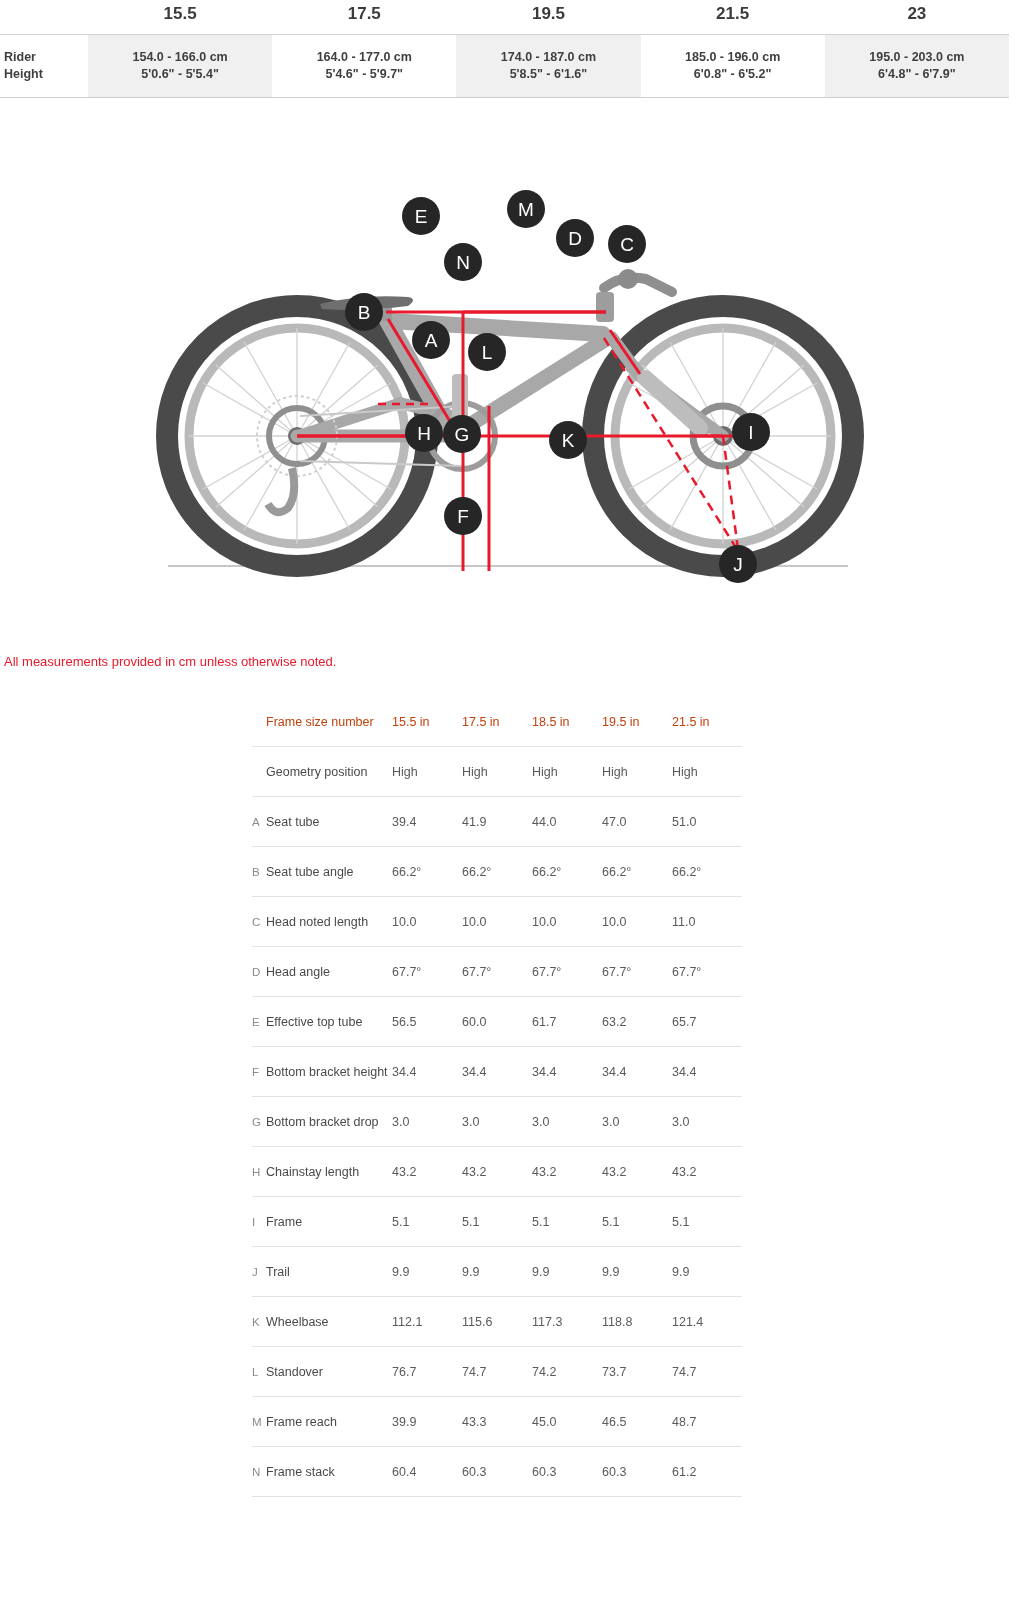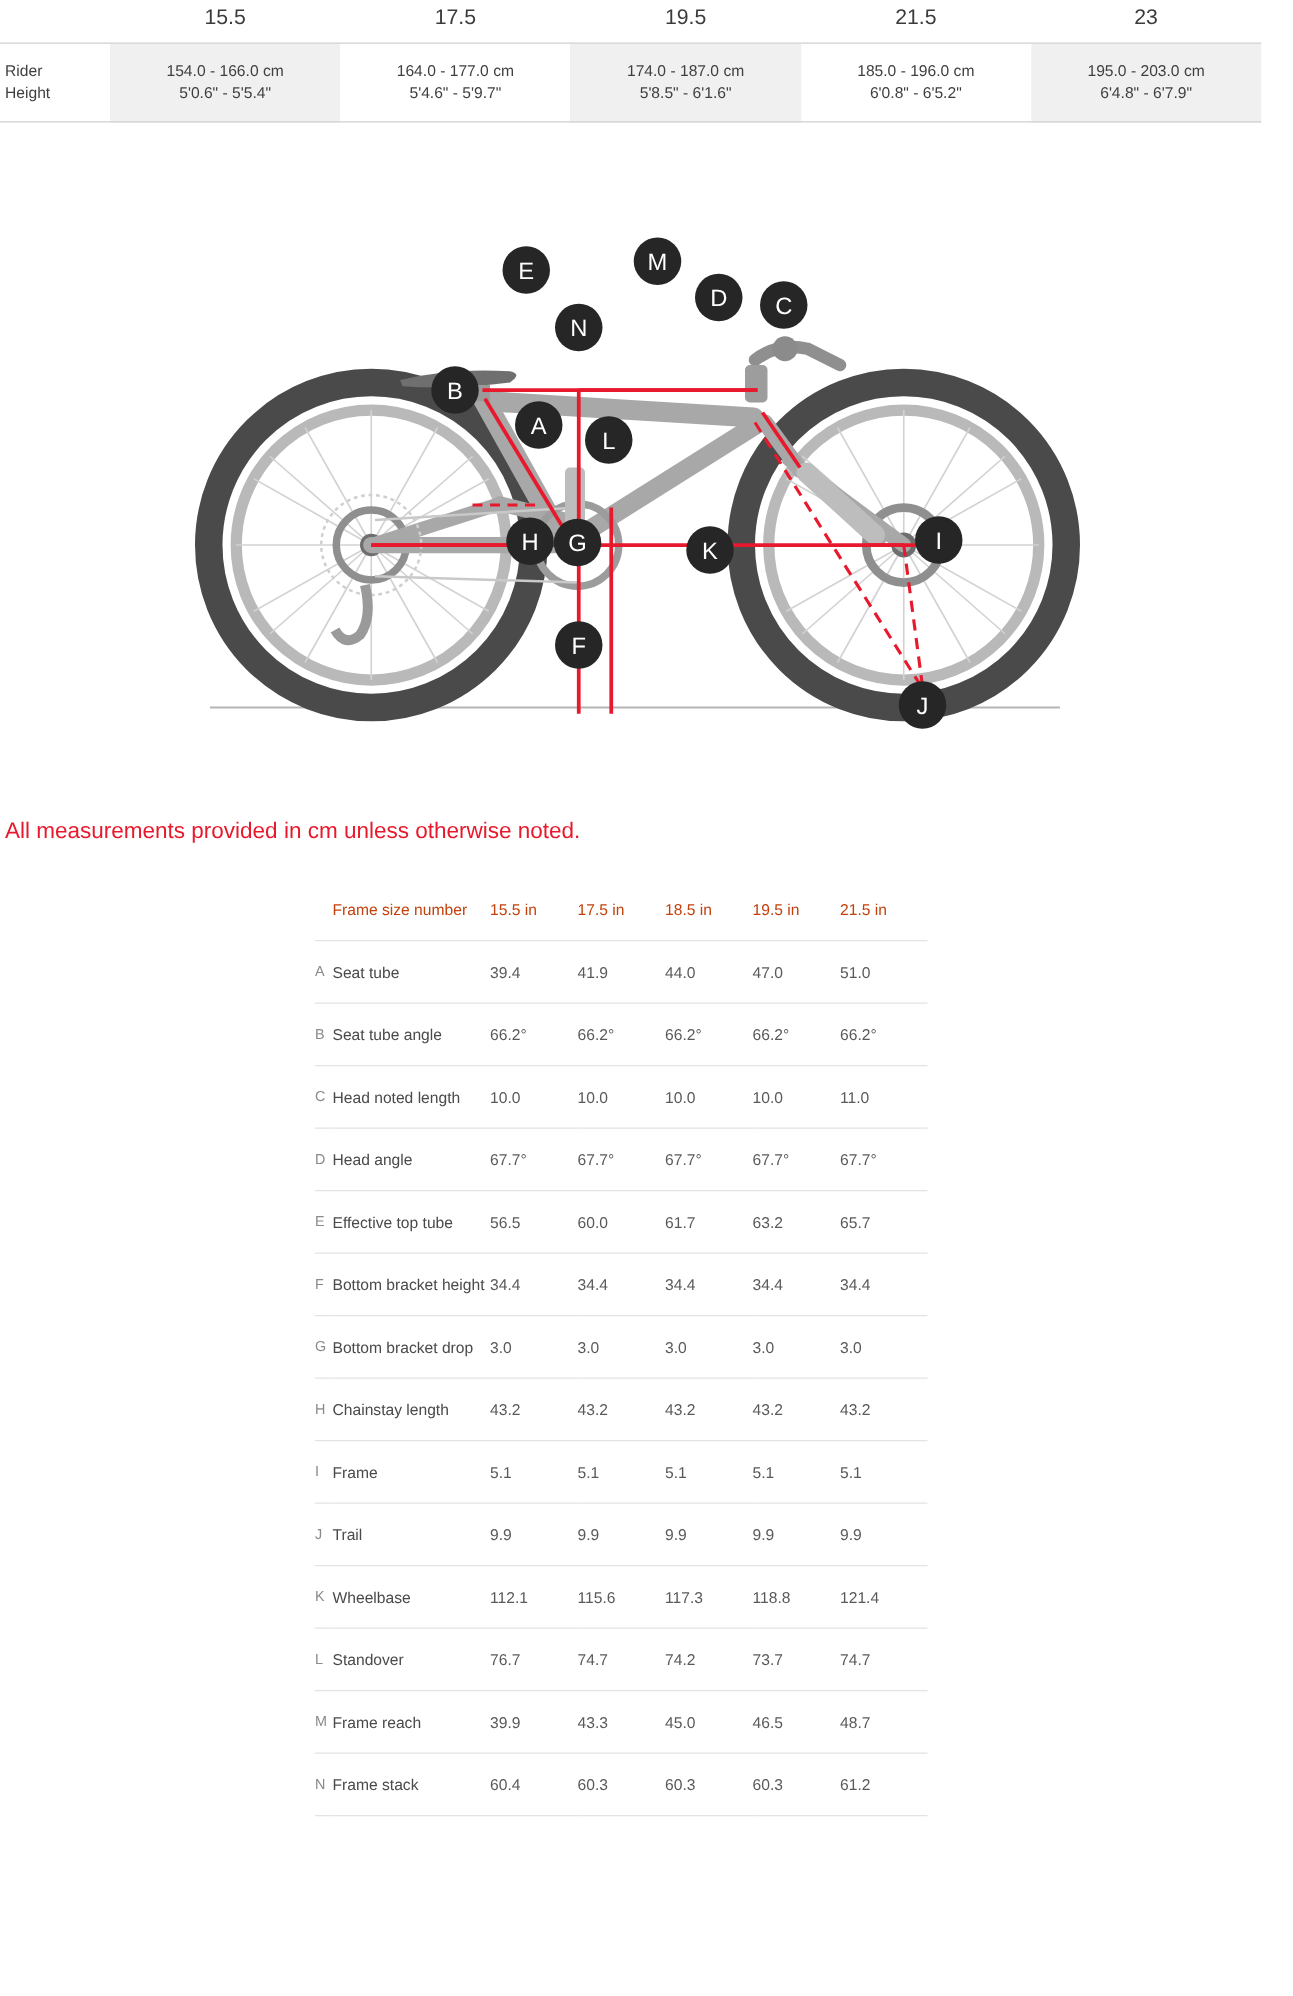--- a/index.html
+++ b/index.html
@@ -15,21 +15,21 @@
   
   .size-table {
     width: 1009px;
     margin: 0 0 0 0;
     border-collapse: collapse;
     table-layout: fixed;
   }
   .size-table col.labelcol { width: 88px; }
   .size-table th, .size-table td {
     text-align: center;
-    font-weight: normal;
+    font-weight: bold;
     color: #3f3f3f;
   }
   .size-table thead th {
     font-size: 17px;
     padding: 4px 0 10px 0;
     border-bottom: 1px solid #d0d0d0;
     color: #3b3b3b;
   }
   .size-table thead th.blank { border-bottom: 1px solid #d0d0d0; }
   .size-table tbody td {
@@ -55,21 +55,21 @@
     position: relative;
     width: 1034px;
     height: 520px;
     margin-top: 18px;
   }
   .diagram-wrap svg { display: block; }
 
   
   .note {
     color: #e8192c;
-    font-size: 18px;
+    font-size: 13px;
     margin: 18px 0 0 4px;
   }
 
   
   .geo-table {
     margin: 28px 0 0 252px;
     border-collapse: collapse;
     width: 490px;
     table-layout: fixed;
   }
@@ -343,20 +343,29 @@
     <tr class="head">
       <td class="ltr"></td>
       <td class="name">Frame size number</td>
       <td class="val">15.5 in</td>
       <td class="val">17.5 in</td>
       <td class="val">18.5 in</td>
       <td class="val">19.5 in</td>
       <td class="val">21.5 in</td>
     </tr>
     <tr>
+      <td class="ltr"></td>
+      <td class="name">Geometry position</td>
+      <td class="val">High</td>
+      <td class="val">High</td>
+      <td class="val">High</td>
+      <td class="val">High</td>
+      <td class="val">High</td>
+    </tr>
+    <tr>
       <td class="ltr">A</td>
       <td class="name">Seat tube</td>
       <td class="val">39.4</td>
       <td class="val">41.9</td>
       <td class="val">44.0</td>
       <td class="val">47.0</td>
       <td class="val">51.0</td>
     </tr>
     <tr>
       <td class="ltr">B</td>

